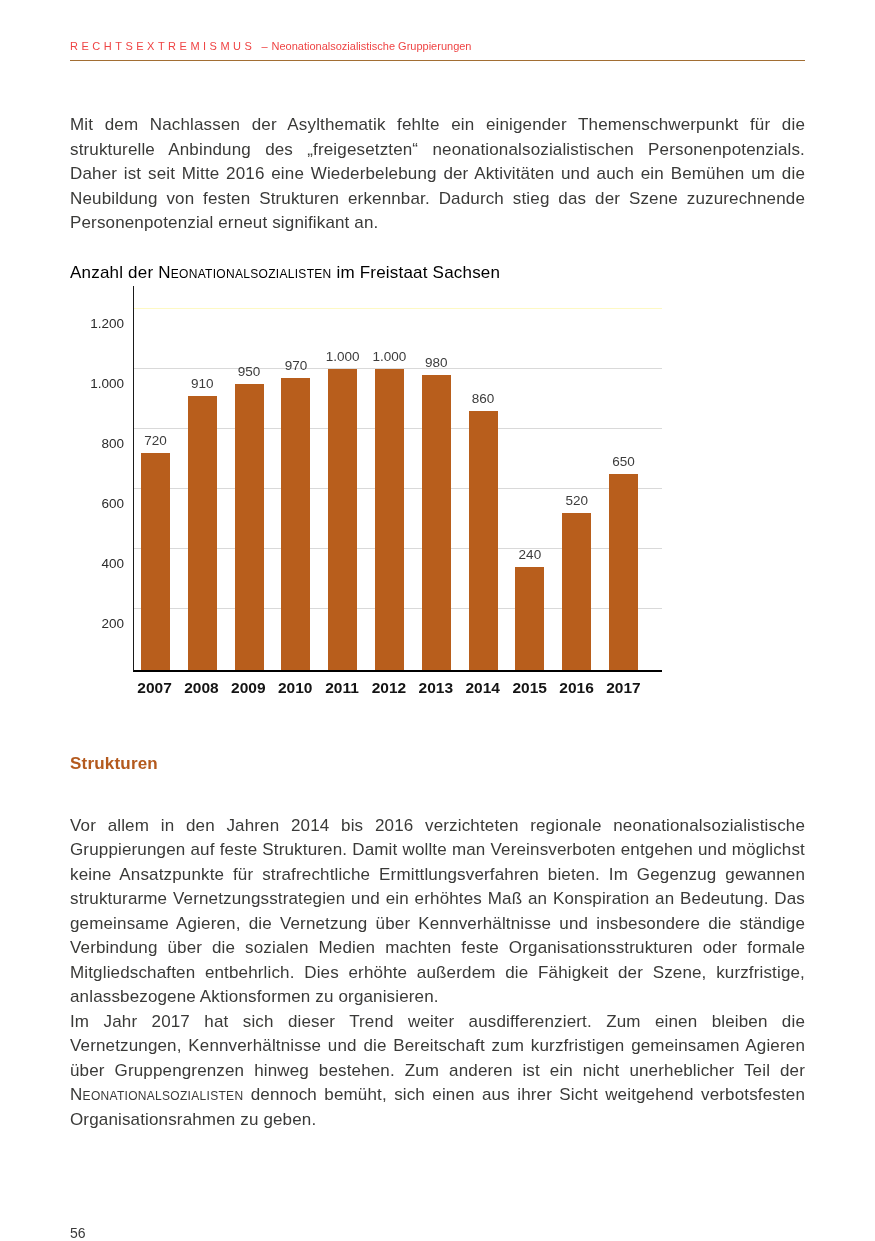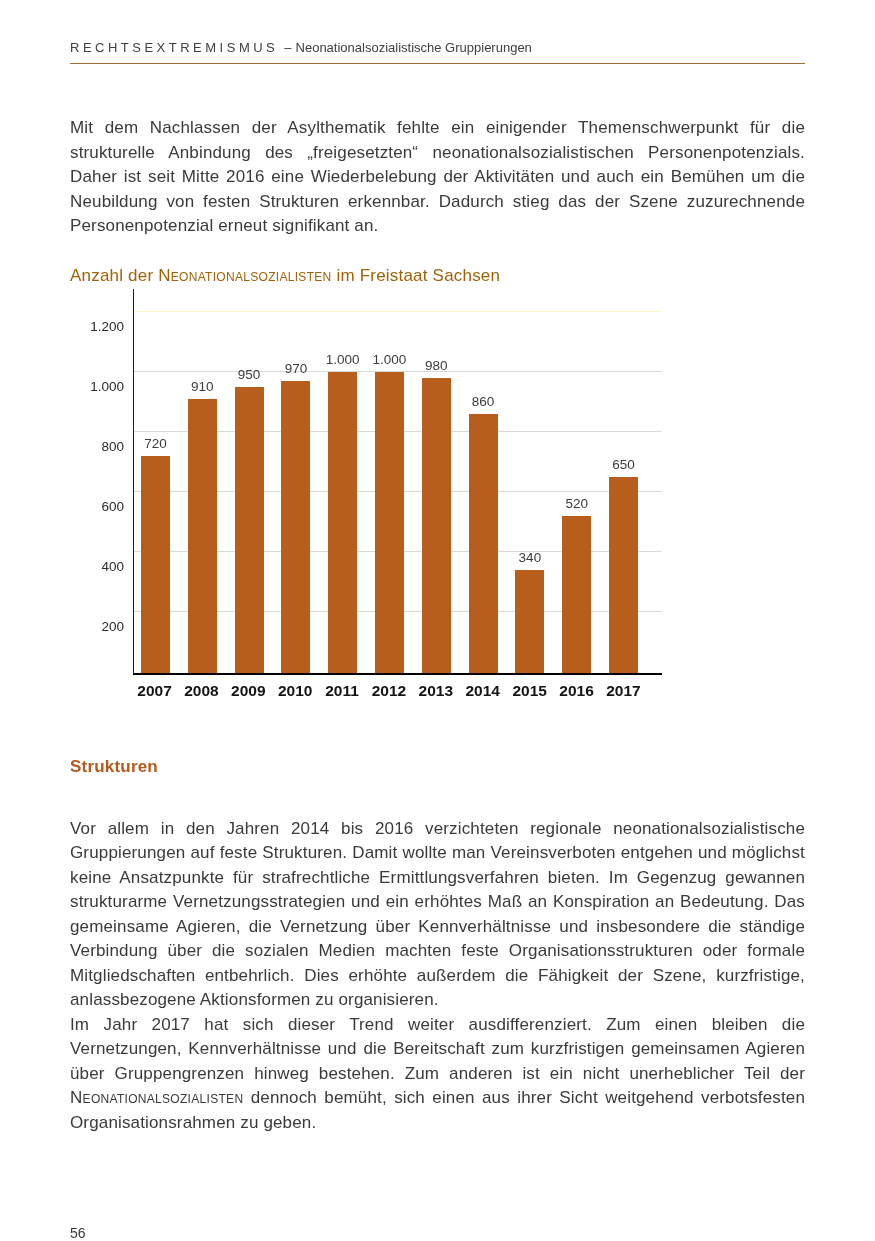--- a/index.html
+++ b/index.html
@@ -9,40 +9,40 @@
     position: relative;
     font-family: "Liberation Sans", "DejaVu Sans", sans-serif;
     color: #3a3a38;
     overflow: hidden;
   }
   .content { padding: 0 70px; }
 
   
   .page-header { padding-top: 40px; }
   .page-header .hdr-line {
-    font-size: 13px; color: #404040; white-space: nowrap;
+    font-size: 11px; color: #ef4444; white-space: nowrap;
   }
   .kicker { letter-spacing: 3.5px; }
   .hdr-sep { margin: 0 4px 0 6px; }
   .hdr-rule { border: none; border-top: 1px solid #a26e33; margin-top: 8px; }
 
   
   .para {
     font-size: 17px; line-height: 24.5px;
     letter-spacing: 0.15px;
     text-align: justify;
     color: #3a3a38;
   }
   .intro { margin-top: 52px; }
   .sc { font-variant: small-caps; letter-spacing: 0.3px; }
 
   
   .chart-title {
     margin-top: 27px;
-    font-size: 17px; color: #a16207;
+    font-size: 17px; color: #000000;
     letter-spacing: 0.2px;
   }
   .chart-wrap { margin-top: 3px; }
   .plot {
     position: relative;
     margin-left: 63px;
     width: 529px; height: 386px;
     border-left: 1px solid #1a1a1a;
     border-bottom: 2px solid #000000;
   }
@@ -159,21 +159,21 @@
           </div>
           <div class="bar-cell">
             <span class="bar-value">980</span>
             <div class="bar-rect" style="height: 294.817px; background: rgb(184, 94, 28);"></div>
           </div>
           <div class="bar-cell">
             <span class="bar-value">860</span>
             <div class="bar-rect" style="height: 258.717px; background: rgb(184, 94, 28);"></div>
           </div>
           <div class="bar-cell">
-            <span class="bar-value">340</span>
+            <span class="bar-value">240</span>
             <div class="bar-rect" style="height: 102.283px; background: rgb(184, 94, 28);"></div>
           </div>
           <div class="bar-cell">
             <span class="bar-value">520</span>
             <div class="bar-rect" style="height: 156.433px; background: rgb(184, 94, 28);"></div>
           </div>
           <div class="bar-cell">
             <span class="bar-value">650</span>
             <div class="bar-rect" style="height: 195.542px; background: rgb(184, 94, 28);"></div>
           </div>

